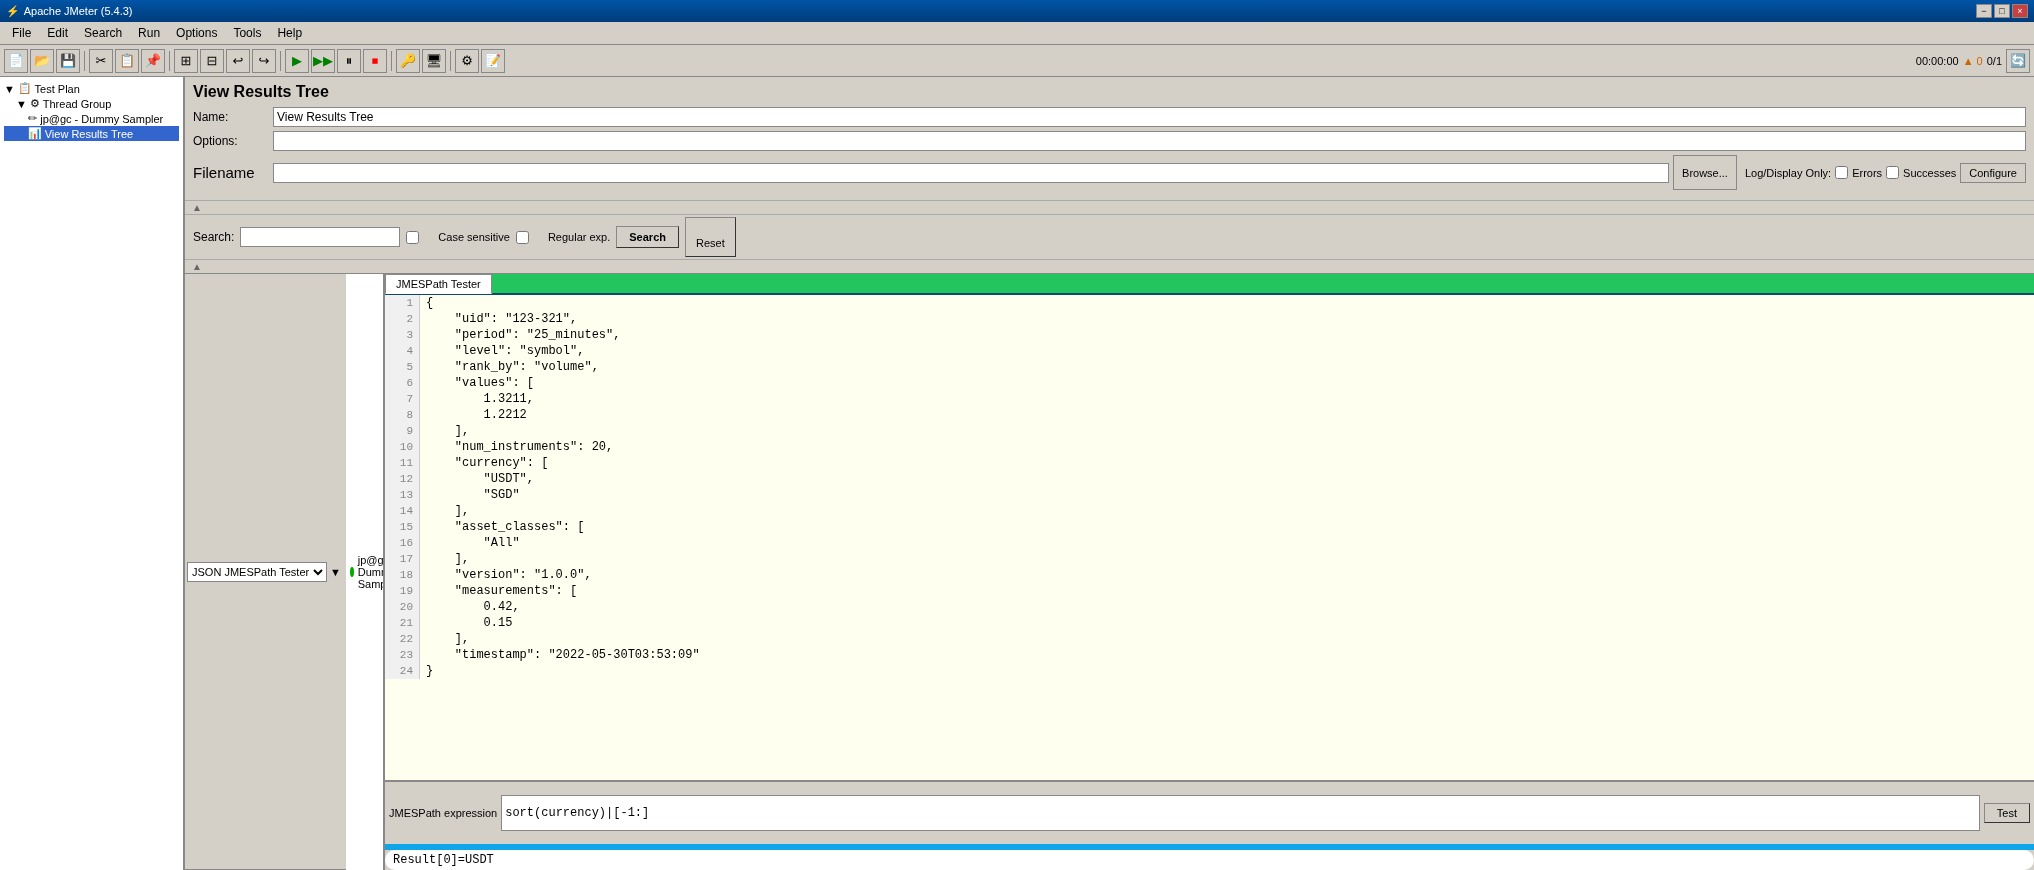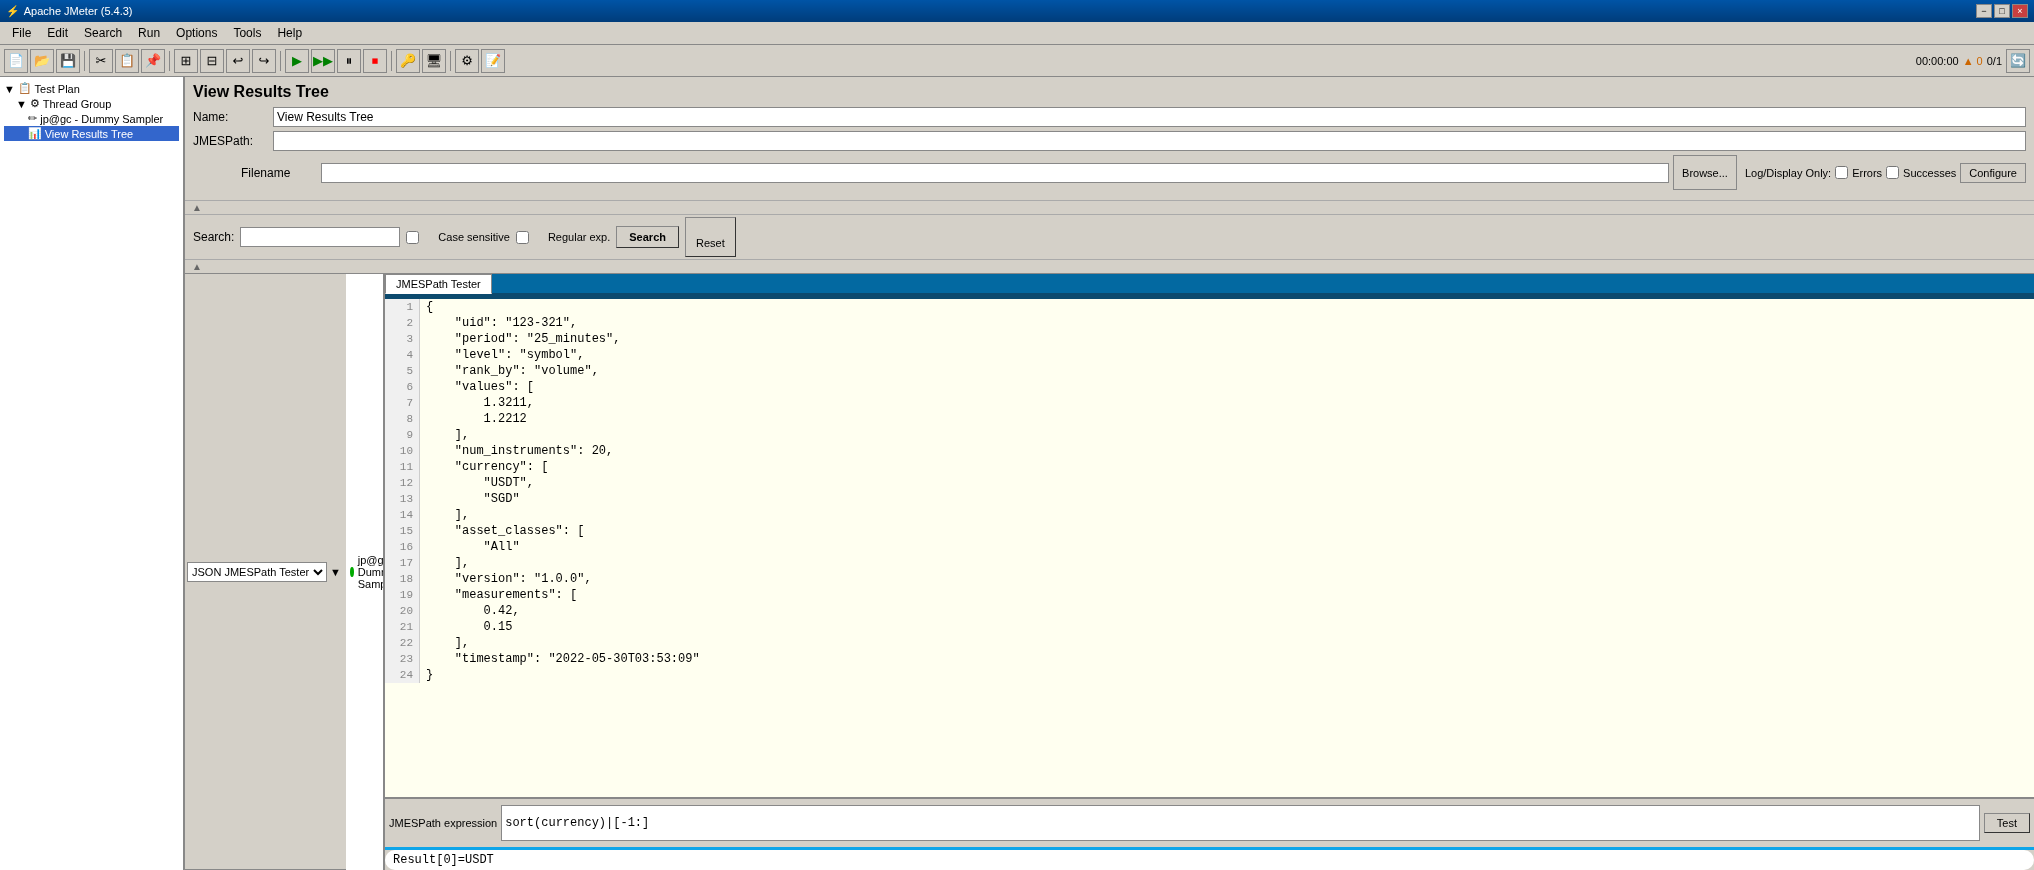--- a/index.html
+++ b/index.html
@@ -99,21 +99,21 @@
       flex: 1;
       height: 20px;
       border: 1px solid #888;
       background: white;
       padding: 0 3px;
       font-size: 12px;
     }
     .section-title { font-size: 12px; font-weight: bold; margin: 4px 0 4px 0; }
     
     .filename-row { display: flex; align-items: center; margin-bottom: 4px; }
-    .filename-label { width: 80px; font-size: 12px; margin-left: 48px; }
+    .filename-label { width: 80px; font-size: 15px; }
     .filename-input { flex: 1; height: 20px; border: 1px solid #888; background: white; padding: 0 3px; font-size: 12px; }
     .browse-btn { margin-left: 4px; padding: 1px 8px; height: 35px; font-size: 11px; border: 1px solid #888; background: #d4d0c8; cursor: pointer; }
     .log-display { display: flex; align-items: center; gap: 4px; margin-left: 8px; font-size: 11px; }
     .configure-btn { margin-left: 4px; padding: 1px 8px; height: 20px; font-size: 11px; border: 1px solid #888; background: #d4d0c8; cursor: pointer; }
     
     
     .search-bar {
       background: #d4d0c8;
       padding: 2px 8px;
       display: flex;
@@ -174,22 +174,22 @@
       flex: 1;
       display: flex;
       flex-direction: column;
       overflow: hidden;
       background: white;
     }
     
     
     .tabs-bar {
       display: flex;
-      background: #0369a1;
-      border-bottom: 6px solid #0c4a6e;
+      background: #22c55e;
+      border-bottom: 2px solid #0c4a6e;
     }
     .tab {
       padding: 3px 10px;
       font-size: 11px;
       cursor: pointer;
       border: 1px solid #888;
       border-bottom: none;
       background: #d4d0c8;
       margin-right: 1px;
     }
@@ -228,22 +228,22 @@
     .line-content { padding-left: 6px; white-space: pre; }
     
     
     .bottom-area {
       border-top: 2px solid #888;
       background: #d4d0c8;
     }
     .jmespath-row {
       display: flex;
       align-items: center;
-      padding: 6px 4px;
-      border-bottom: 3px solid #0ea5e9;
+      padding: 13px 4px;
+      border-bottom: 6px solid #0ea5e9;
     }
     .jmespath-label { font-size: 11px; margin-right: 4px; white-space: nowrap; }
     .jmespath-input {
       flex: 1;
       height: 36px;
       border: 1px solid #888;
       background: white;
       padding: 0 3px;
       font-size: 12px;
       font-family: 'Courier New', monospace;
@@ -357,21 +357,21 @@
 
     <div class="vrt-header">
       <div class="vrt-title">View Results Tree</div>
 
       <div class="form-row">
         <span class="form-label">Name:</span>
         <input class="form-input" type="text" value="View Results Tree" style="">
       </div>
 
       <div class="form-row">
-        <span class="form-label">JMESPath:</span>
+        <span class="form-label">Options:</span>
         <input class="form-input" type="text" value="" style="">
       </div>
 
 
       <div class="filename-row">
         <span class="filename-label">Filename</span>
         <input class="filename-input" type="text" value="" style="">
         <button class="browse-btn">Browse...</button>
         <div class="log-display">
           <span>Log/Display Only:</span>

